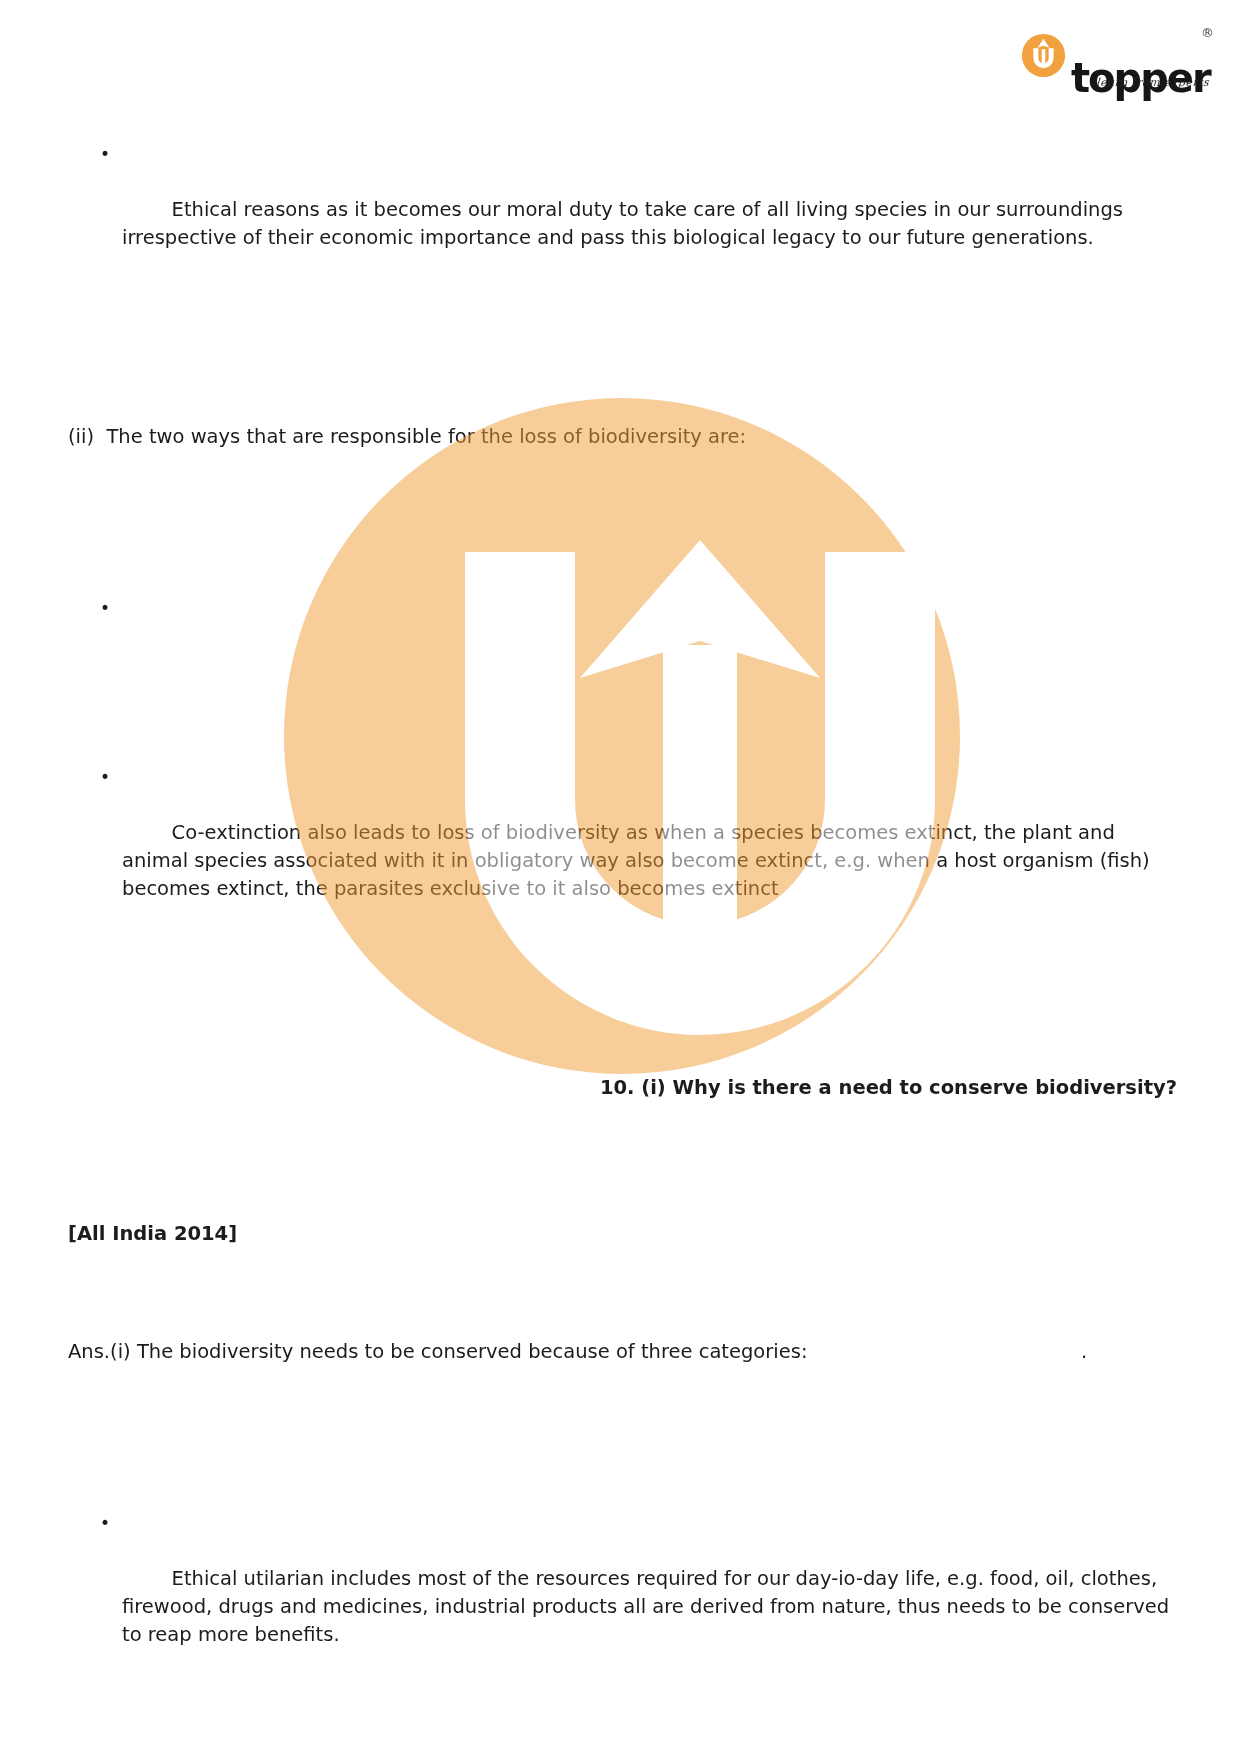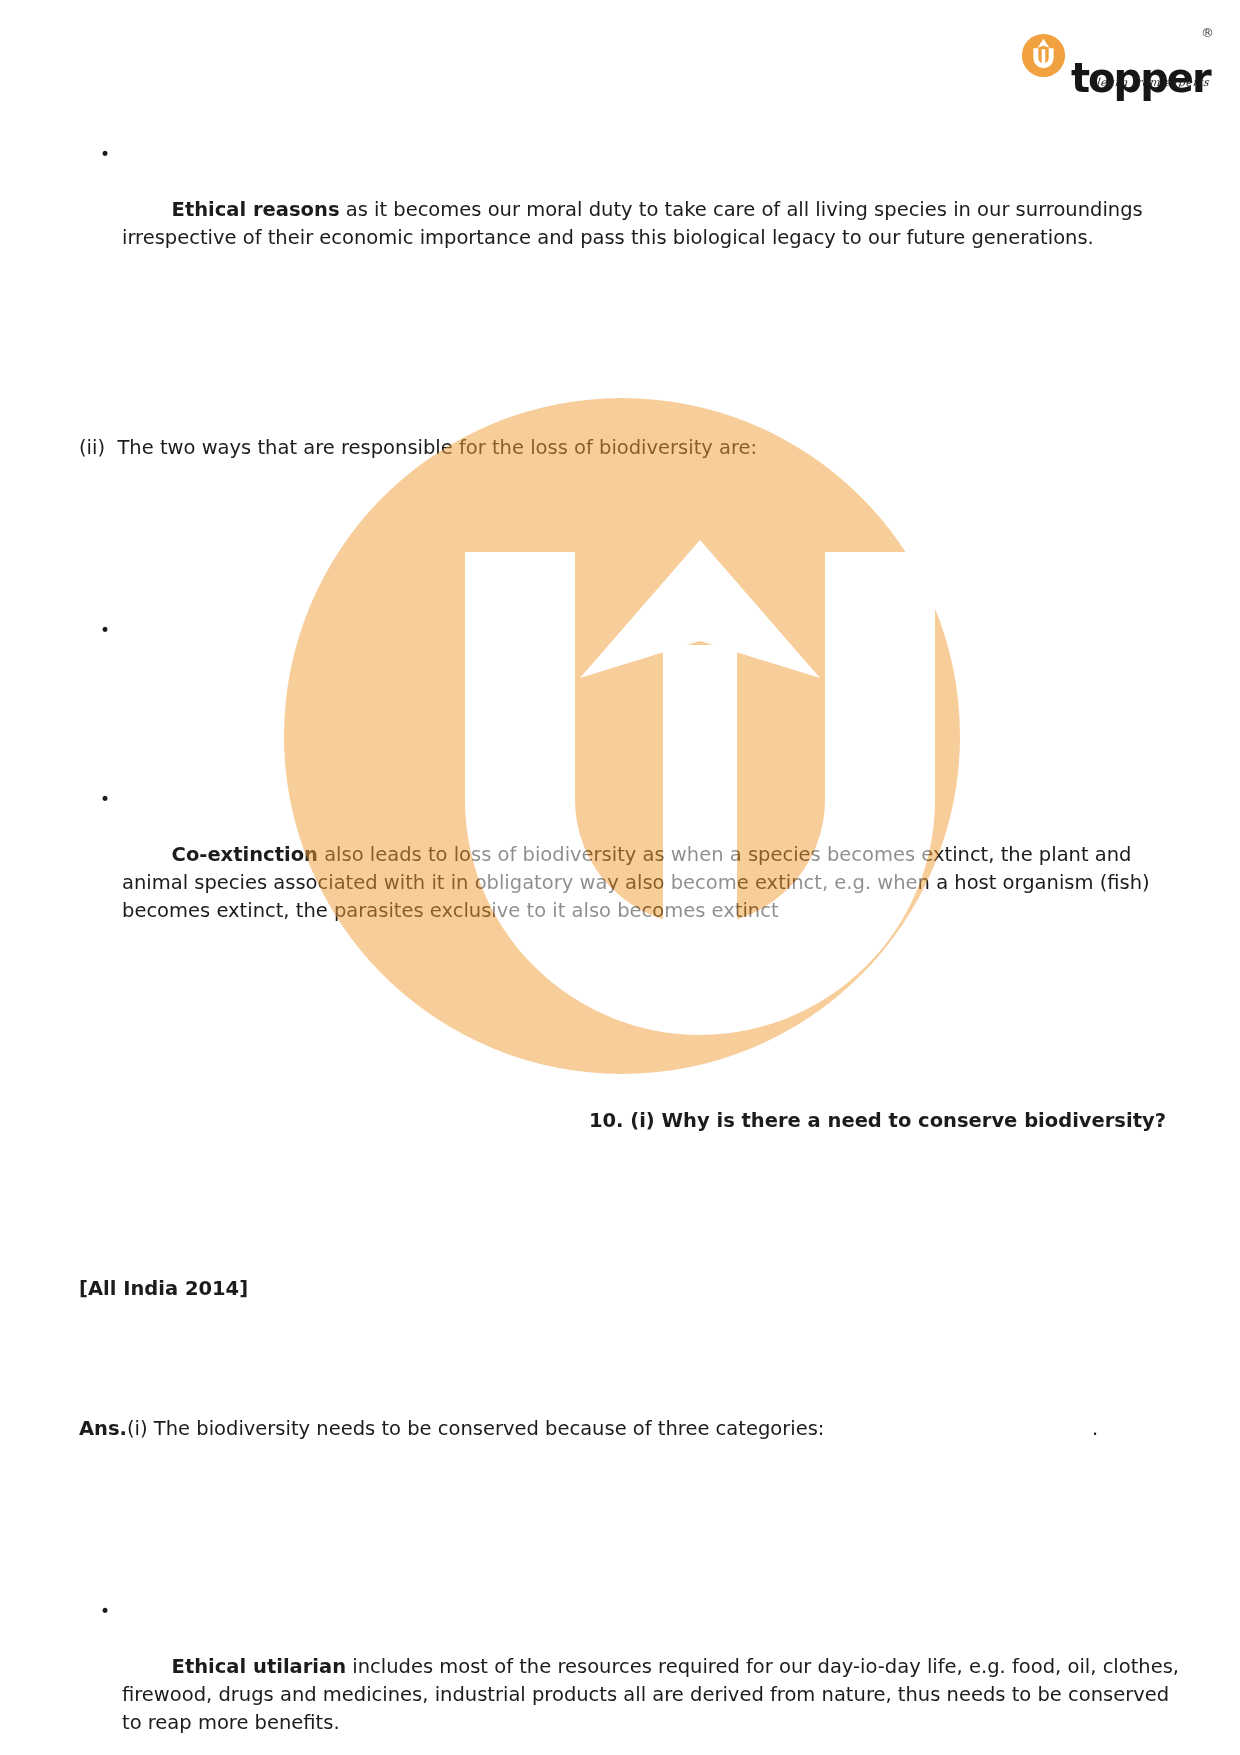--- a/index.html
+++ b/index.html
@@ -32,28 +32,28 @@
     transform:skewX(-8deg);
     letter-spacing:0.5px;
   }
 
   
   .doc{
     position:absolute;left:65px;top:0;width:1115px;
     font-size:19.5px;line-height:28px;
     white-space:pre-wrap;
   }
-  .doc p{margin:14px;}
+  .doc p{margin:3px;}
   .doc ul{list-style:none;margin:0;padding:0 0 0 57px;}
   .doc li{position:relative;}
   .doc .marker{
     position:absolute;left:-22px;top:0;
     font-size:17px;
   }
-  b{font-weight:bold;}
+  b{font-weight:normal;}
   .bold{font-weight:bold;}
 
   .mt-ul1{margin-top:151px;}
   .mt-p2{margin-top:30px;}
   .mt-ul2{margin-top:18px;}
   .gap-li{margin-top:29px;}
   .mt-q10a{margin-top:22px;text-align:right;}
   .mt-q10b{margin-top:23px;}
   .mt-ans{margin-top:22px;}
   .mt-ul3{margin-top:23px;}

